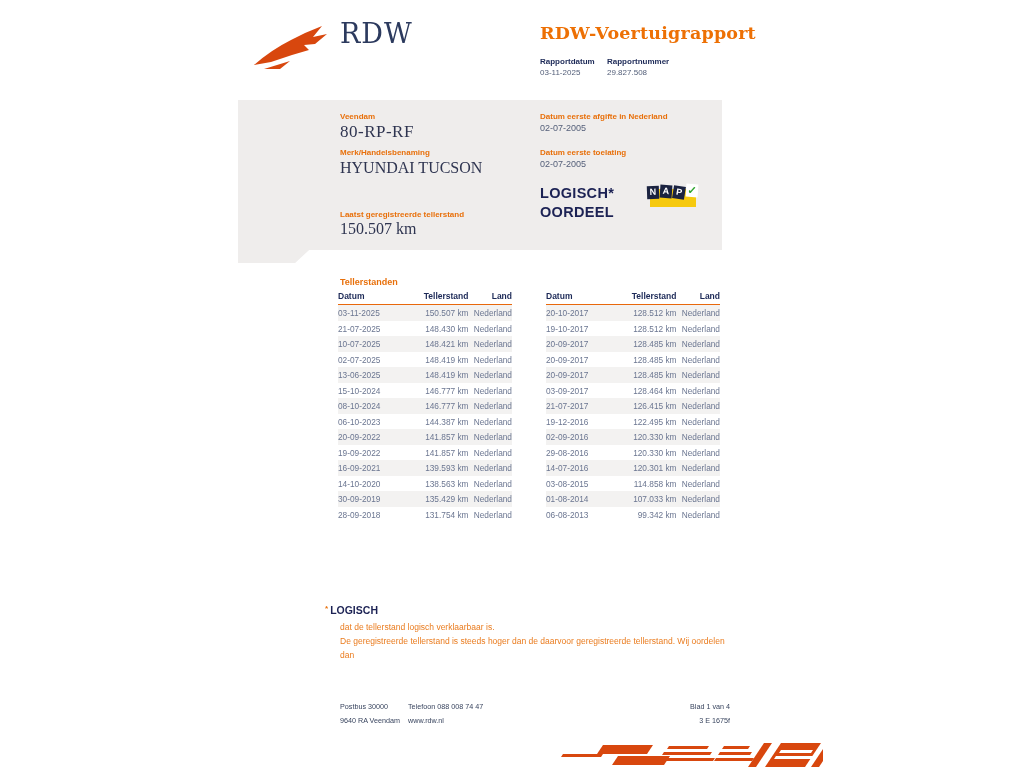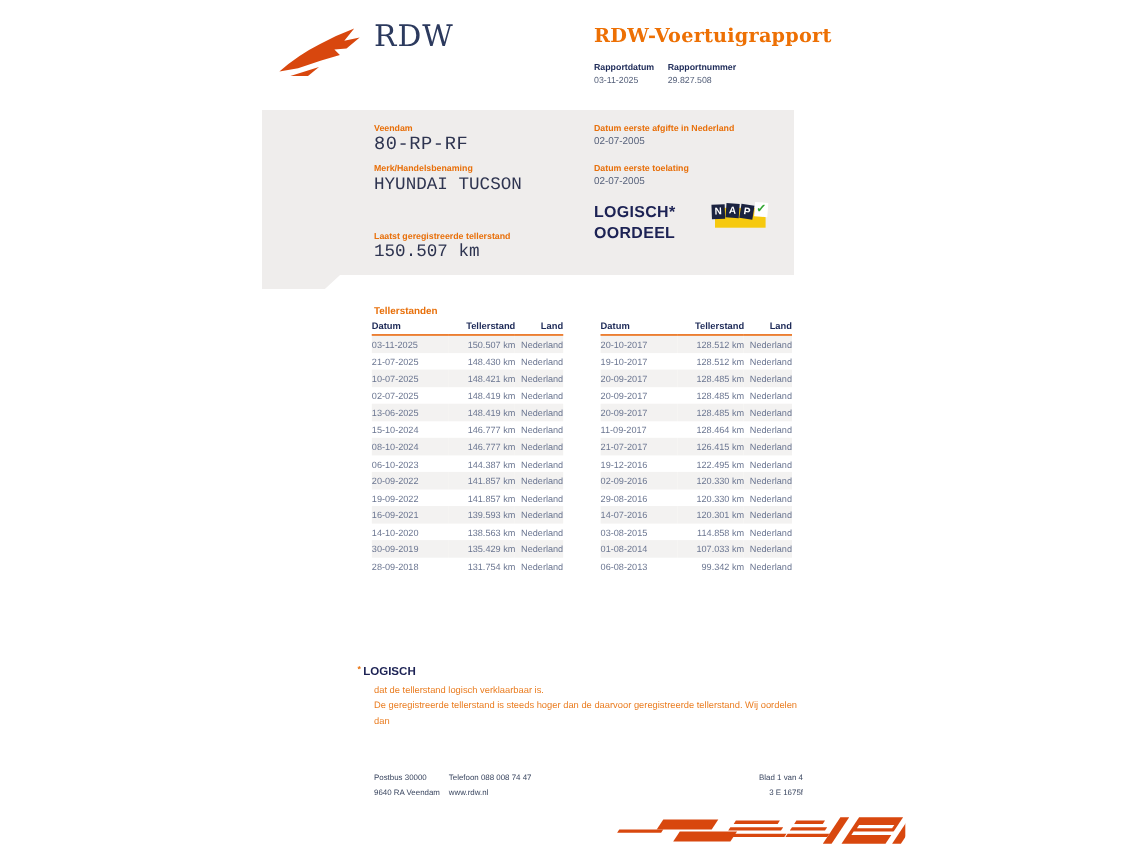--- a/index.html
+++ b/index.html
@@ -19,21 +19,21 @@
   .meta-value{font-size:8px;color:#55607a;}
   .ml1{left:540px;top:57px;} .ml2{left:607px;top:57px;}
   .mv1{left:540px;top:68px;} .mv2{left:607px;top:68px;}
 
   
   .info-box{
     left:238px;top:100px;width:484px;height:163px;background:#efedec;
     clip-path:polygon(0% 0%,100% 0%,100% 92%,14.7% 92%,11.8% 100%,0% 100%);
   }
   .f-label{font-size:8px;font-weight:bold;color:#e8700b;}
-  .f-serif{font-family:Liberation Mono, monospace;color:#2e3450;}
+  .f-serif{font-family:Liberation Serif, serif;color:#2e3450;}
   .lbl-kenteken{left:340px;top:112px;}
   .val-kenteken{left:340px;top:122px;font-size:17px;letter-spacing:0.5px;}
   .lbl-merk{left:340px;top:148px;}
   .val-merk{left:340px;top:159px;font-size:16px;}
   .lbl-teller{left:340px;top:210px;}
   .val-teller{left:340px;top:220px;font-size:16px;}
   .lbl-afgifte{left:540px;top:112px;}
   .val-afgifte{left:540px;top:123px;font-size:9px;color:#55607a;}
   .lbl-toelating{left:540px;top:148px;}
   .val-toelating{left:540px;top:159px;font-size:9px;color:#55607a;}
@@ -239,21 +239,21 @@
         <td class="c0">20-09-2017</td>
         <td class="c1">128.485 km</td>
         <td class="c2">Nederland</td>
       </tr>
       <tr>
         <td class="c0">20-09-2017</td>
         <td class="c1">128.485 km</td>
         <td class="c2">Nederland</td>
       </tr>
       <tr>
-        <td class="c0">11-09-2017</td>
+        <td class="c0">03-09-2017</td>
         <td class="c1">128.464 km</td>
         <td class="c2">Nederland</td>
       </tr>
       <tr>
         <td class="c0">21-07-2017</td>
         <td class="c1">126.415 km</td>
         <td class="c2">Nederland</td>
       </tr>
       <tr>
         <td class="c0">19-12-2016</td>

